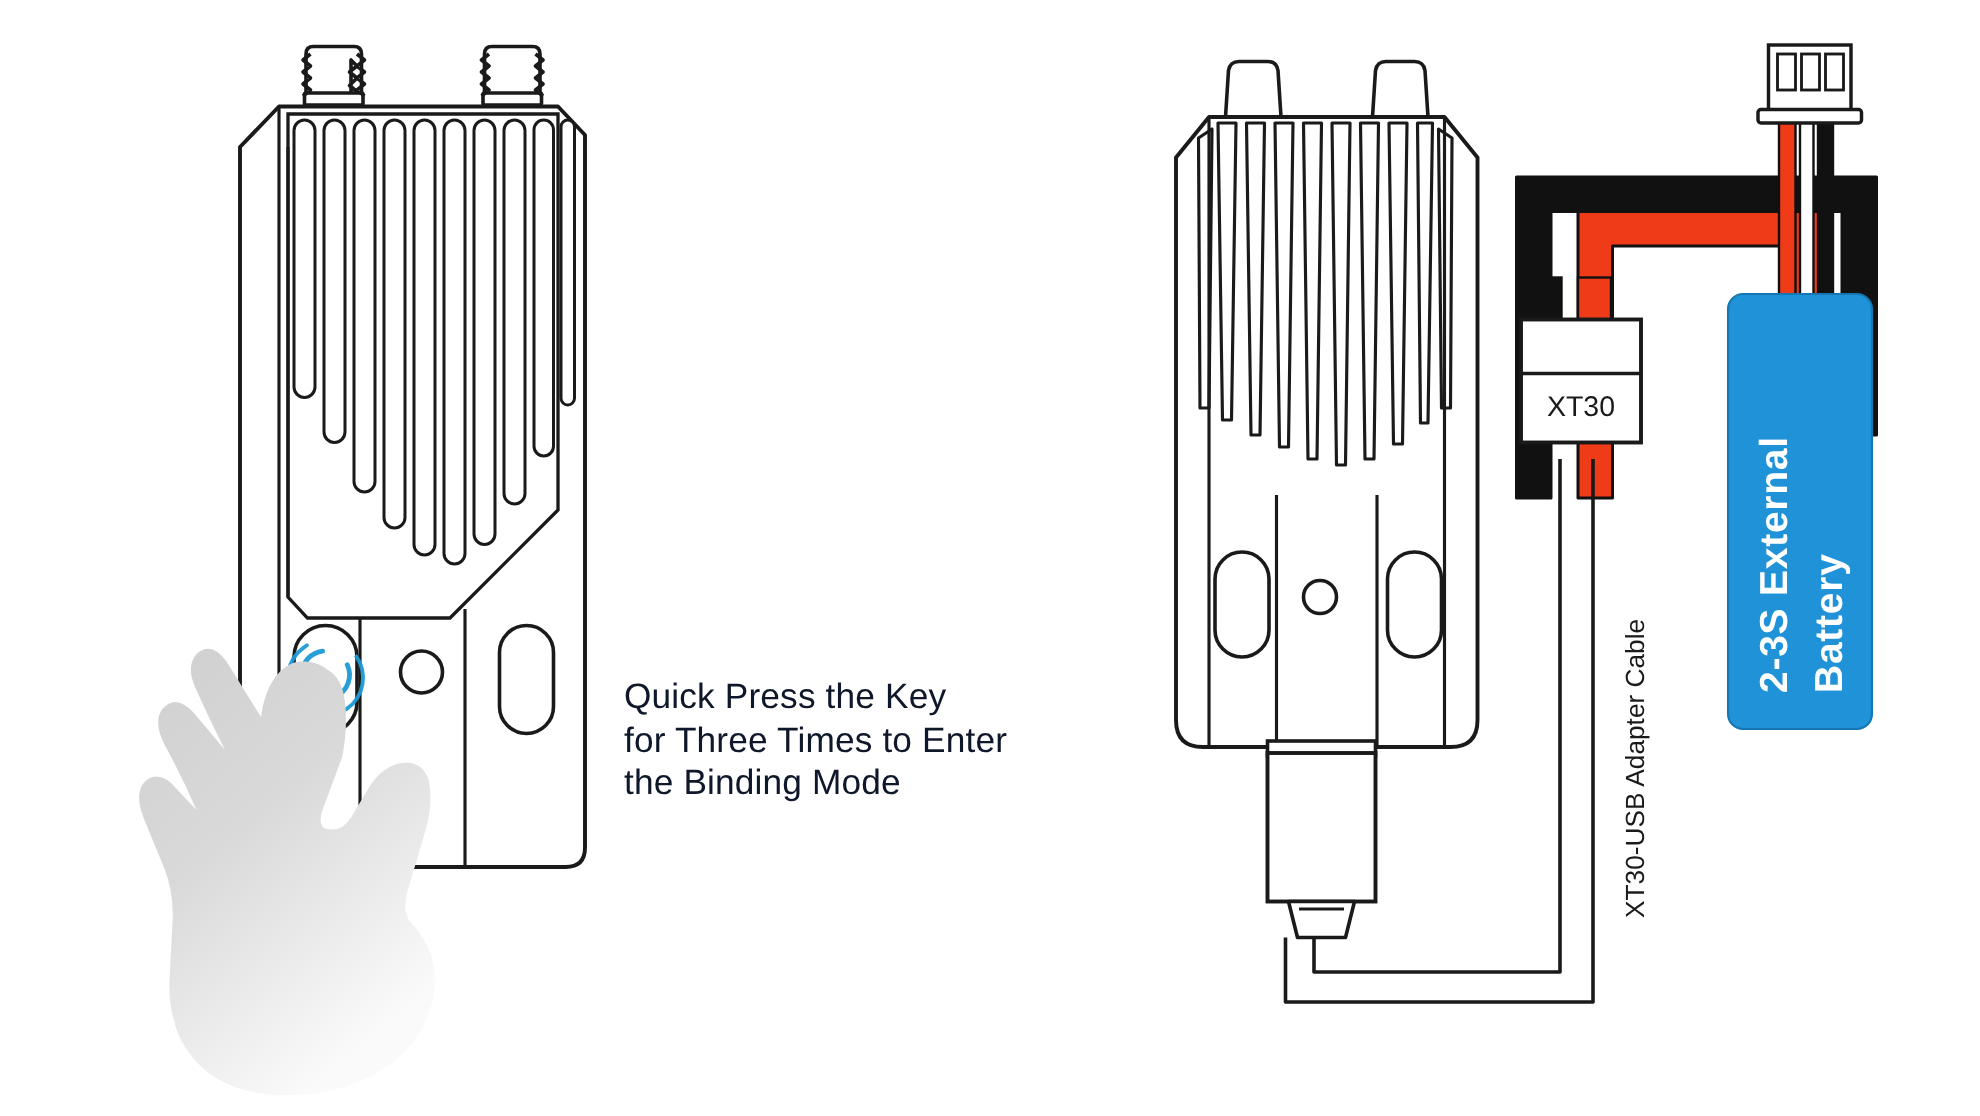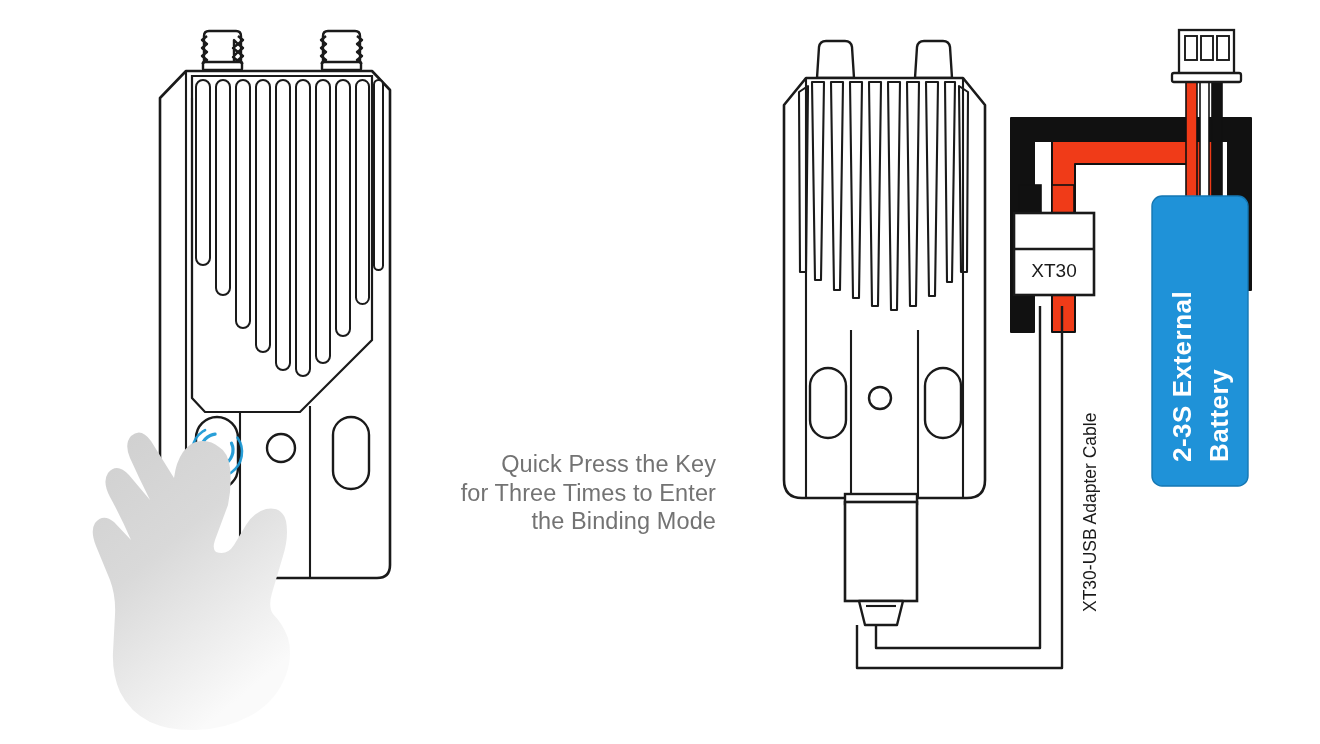--- a/index.html
+++ b/index.html
@@ -25,24 +25,23 @@
     width: 1320px;
     height: 744px;
   }
   .caption {
     position: absolute;
     left: 416px;
     top: 450px;
     width: 300px;
     font-size: 23.5px;
     line-height: 28.5px;
-    color: #737373;
+    color: #0f172a;
     letter-spacing: 0.1px;
     white-space: pre-line;
-    text-align: right;
   }
 </style>
 </head>
 <body>
 
 <div id="stage">
 
   <svg class="layer" viewBox="0 0 1320 744">
     <defs>
       <linearGradient id="handGrad" x1="0" y1="0" x2="0.55" y2="1">

